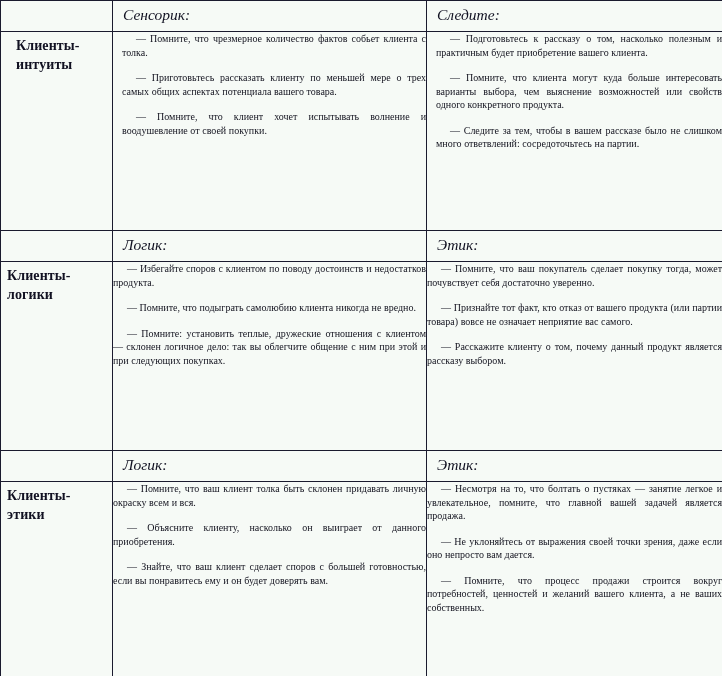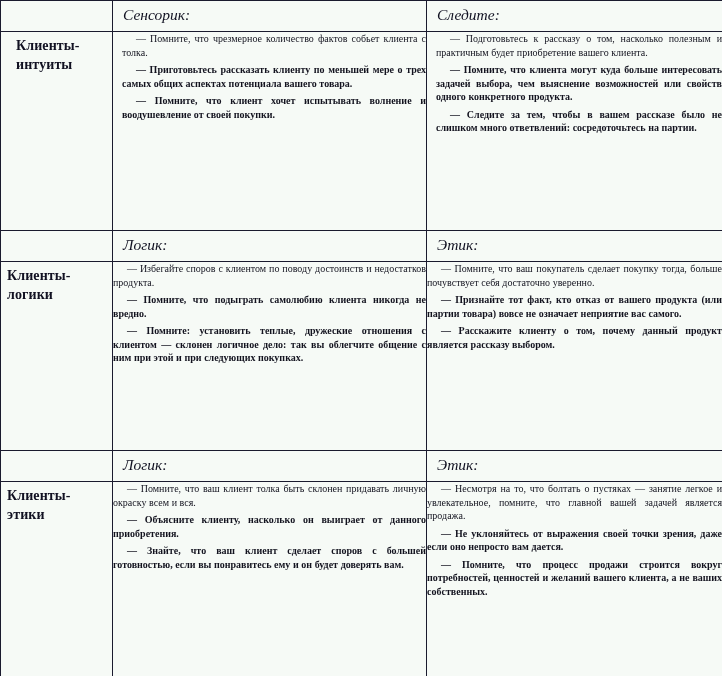--- a/index.html
+++ b/index.html
@@ -66,21 +66,21 @@
   .para {
     font-size: 10px;
     color: #13131f;
     line-height: 1.35;
     text-align: justify;
     text-indent: 14px;
     margin: 0;
     hyphens: none;
     word-spacing: 0.1px;
   }
-  .para + .para { margin-top: 4px; font-weight: bold; }
+  .para + .para { margin-top: 12px; }
 
   
   tr.r1 td { height: 198px; padding-left: 9px; }
   tr.r2 td { height: 188px; }
   tr.r3 td { height: 213px; }
 </style>
 </head>
 <body>
 
 <div id="page">
@@ -107,21 +107,21 @@
         <td>
           <div class="client-label">Клиенты-интуиты</div>
         </td>
         <td class="body-cell">
           <p class="para">— Помните, что чрезмерное количество фактов собьет клиента с толка.</p>
           <p class="para">— Приготовьтесь рассказать клиенту по меньшей мере о трех самых общих аспектах потенциала вашего товара.</p>
           <p class="para">— Помните, что клиент хочет испытывать волнение и воодушевление от своей покупки.</p>
         </td>
         <td class="body-cell">
           <p class="para">— Подготовьтесь к рассказу о том, насколько полезным и практичным будет приобретение вашего клиента.</p>
-          <p class="para">— Помните, что клиента могут куда больше интересовать задачей выбора, чем выяснение возможностей или свойств одного конкретного продукта.</p>
+          <p class="para">— Помните, что клиента могут куда больше интересовать варианты выбора, чем выяснение возможностей или свойств одного конкретного продукта.</p>
           <p class="para">— Следите за тем, чтобы в вашем рассказе было не слишком много ответвлений: сосредоточьтесь на партии.</p>
         </td>
       </tr>
 
       <tr class="type-head">
         <td class="blank-cell">
           <div class="type-label"></div>
         </td>
         <td>
           <div class="type-label">Логик:</div>
@@ -133,21 +133,21 @@
       <tr class="r2">
         <td>
           <div class="client-label">Клиенты-логики</div>
         </td>
         <td class="body-cell">
           <p class="para">— Избегайте споров с клиентом по поводу достоинств и недостатков продукта.</p>
           <p class="para">— Помните, что подыграть самолюбию клиента никогда не вредно.</p>
           <p class="para">— Помните: установить теплые, дружеские отношения с клиентом — склонен логичное дело: так вы облегчите общение с ним при этой и при следующих покупках.</p>
         </td>
         <td class="body-cell">
-          <p class="para">— Помните, что ваш покупатель сделает покупку тогда, больше почувствует себя достаточно уверенно.</p>
+          <p class="para">— Помните, что ваш покупатель сделает покупку тогда, может почувствует себя достаточно уверенно.</p>
           <p class="para">— Признайте тот факт, кто отказ от вашего продукта (или партии товара) вовсе не означает неприятие вас самого.</p>
           <p class="para">— Расскажите клиенту о том, почему данный продукт является рассказу выбором.</p>
         </td>
       </tr>
 
       <tr class="type-head">
         <td class="blank-cell">
           <div class="type-label"></div>
         </td>
         <td>

